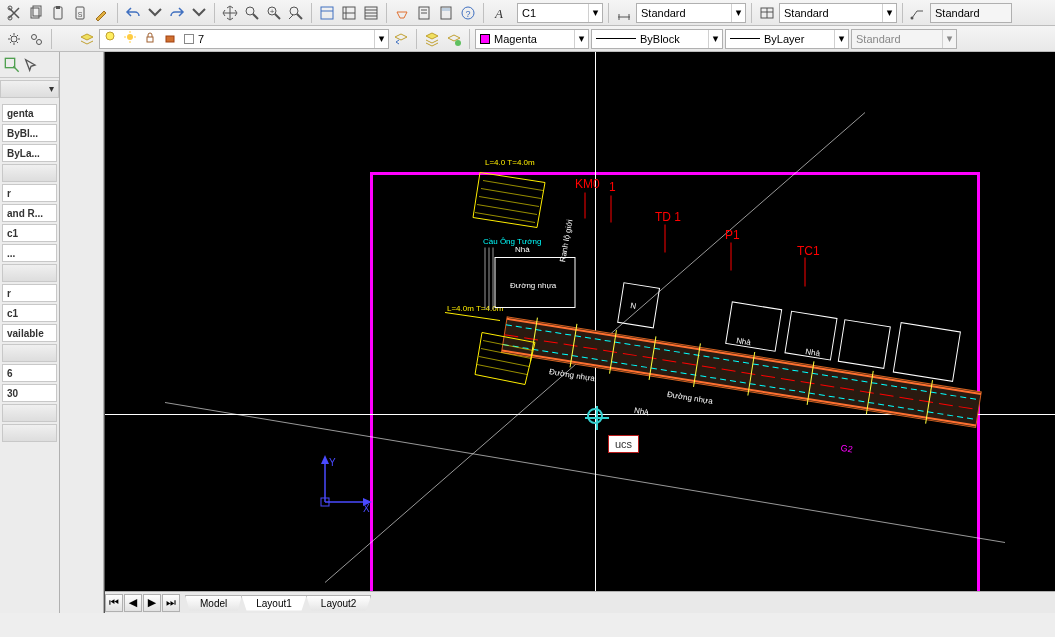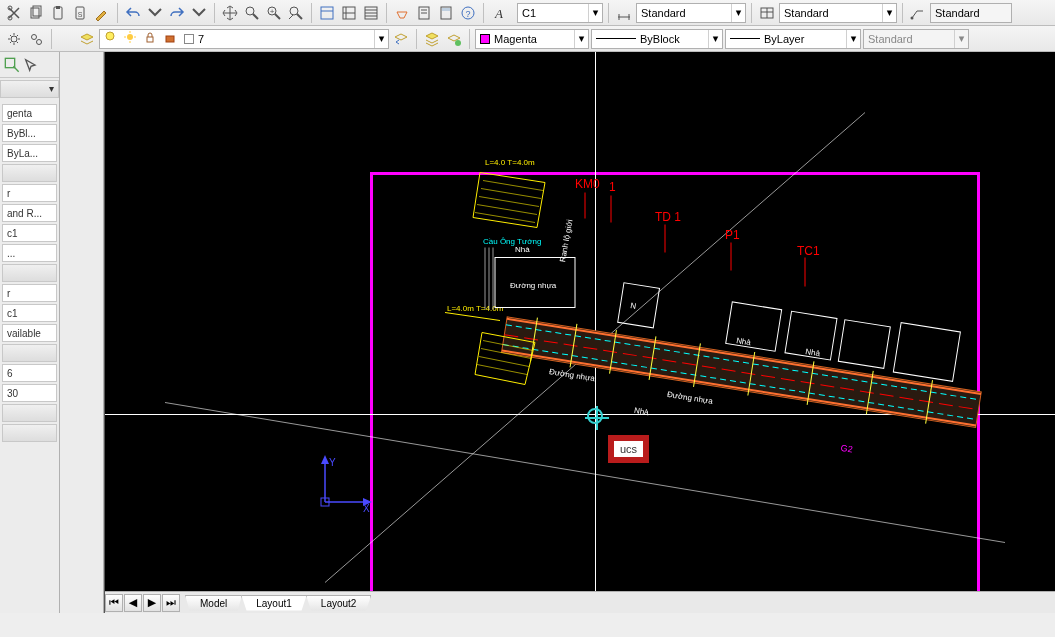--- a/index.html
+++ b/index.html
@@ -11,30 +11,30 @@
   .dd { display:flex; align-items:center; gap:4px; border:1px solid #b0b0b0; background:#fff; height:20px; padding:0 0 0 4px; cursor:pointer; }
   .dd .arrow{width:14px;height:18px;border-left:1px solid #d0d0d0; display:flex;align-items:center;justify-content:center;}
   .ro1{height:26px;}
   .swatch{width:10px;height:10px;border:1px solid #000;}
   .ltline{width:40px;height:0;border-top:1px solid #000;}
 
   .main{display:flex; height:calc(637px - 52px - 24px - 0px);}
   .leftcol{width:60px;background:#ececec;border-right:1px solid #b0b0b0;display:flex;flex-direction:column;}
   .leftcol .minitb{height:26px;display:flex;align-items:center;gap:3px;padding:0 4px;border-bottom:1px solid #c8c8c8;}
   .panel{flex:1;overflow:auto;padding:2px;}
-  .cell{border:1px solid #c8c8c8;background:#fff;margin:2px 0;padding:2px 4px;height:18px;line-height:14px;overflow:hidden;white-space:nowrap;font-size:10px;color:#333;}
+  .cell{border:1px solid #c8c8c8;background:#fff;margin:2px 0;padding:2px 4px;height:18px;line-height:14px;overflow:hidden;white-space:nowrap;font-size:10px;color:#333;font-weight:bold;}
   .hdr{background:linear-gradient(#f0f0f0,#ddd);font-weight:500;}
 
   .viewwrap{flex:1;position:relative;background:#000;border-left:1px solid #555;}
   .second-left-tb{width:44px;background:#ececec;border-right:1px solid #b0b0b0;display:flex;align-items:flex-start;justify-content:center;padding-top:6px;}
   .viewport{position:absolute; inset:0; background:#000;}
   .paper{position:absolute; left:265px; top:120px; width:610px; height:430px; border:3px solid #ff00ff;}
   .crosshair-h{position:absolute;left:0;right:0;height:1px;background:#fff;}
   .crosshair-v{position:absolute;top:0;bottom:0;width:1px;background:#fff;}
-  .ucsbox{position:absolute;background:#fff;border:6px solid #b91c1c;color:#333;font-size:11px;padding:2px 6px;}
+  .ucsbox{position:absolute;background:#fff;border:1px solid #b91c1c;color:#333;font-size:11px;padding:2px 6px;}
   .ucsicon{position:absolute;left:290px;bottom:90px;width:60px;height:60px;}
   .ucsicon line{stroke:#4a4aff;stroke-width:1.5;}
   .ucsicon text{fill:#4a4aff;font-size:10px;}
   .ucs-target{position:absolute; width:16px;height:16px;border:2px solid #35d0d0;border-radius:50%;}
   .ucs-target::before,.ucs-target::after{content:"";position:absolute;background:#35d0d0;}
   .ucs-target::before{left:7px;top:-4px;width:2px;height:24px;}
   .ucs-target::after{top:7px;left:-4px;height:2px;width:24px;}
 
   .tabs{position:absolute;left:70px;bottom:0;height:22px;display:flex;align-items:center;background:#e9e9e9;border-top:1px solid #b0b0b0; width:720px;}
   .tabs .nav{display:flex;gap:1px;margin-right:6px;}
@@ -300,21 +300,21 @@
     <span>Magenta</span>
     <span style="flex:1"></span>
       <span class="arrow">▾</span>
   </div>
   <div class="dd" style="width:132px">
     <span class="ltline"></span>
     <span>ByBlock</span>
     <span style="flex:1"></span>
       <span class="arrow">▾</span>
   </div>
-  <div class="dd" style="width:136px">
+  <div class="dd" style="width:124px">
     <span class="ltline" style="width:30px"></span>
     <span>ByLayer</span>
     <span style="flex:1"></span>
       <span class="arrow">▾</span>
   </div>
   <div class="dd" style="width:106px;background:#f4f4f4;color:#888">
     <span>Standard</span>
     <span style="flex:1"></span>
       <span class="arrow">▾</span>
   </div>

